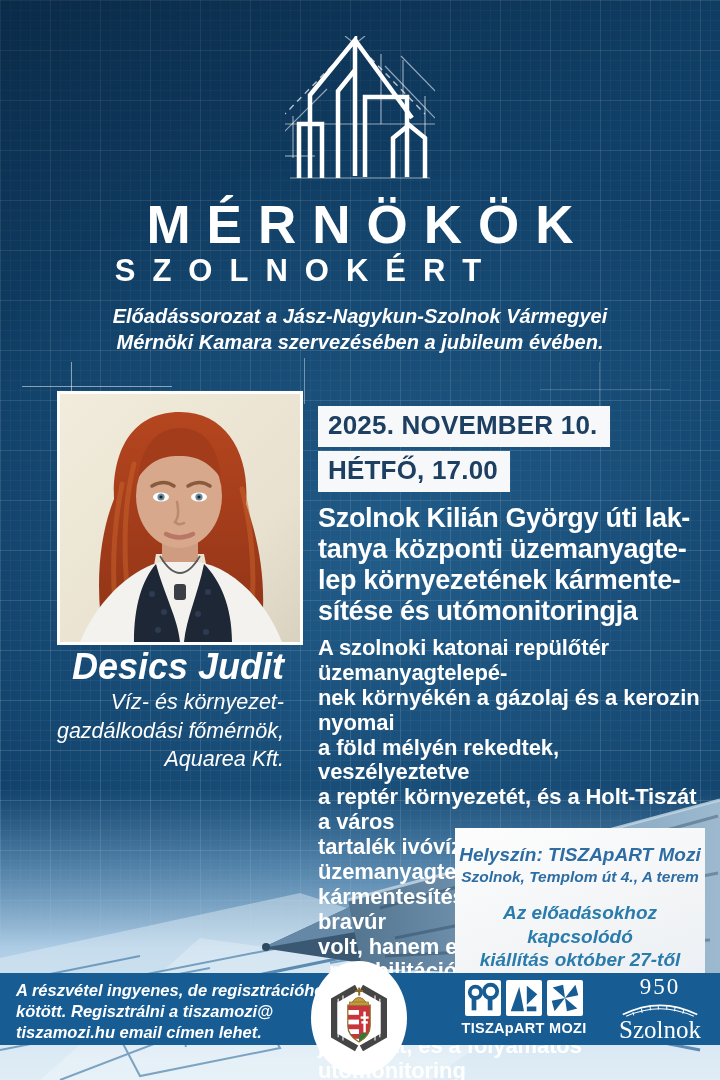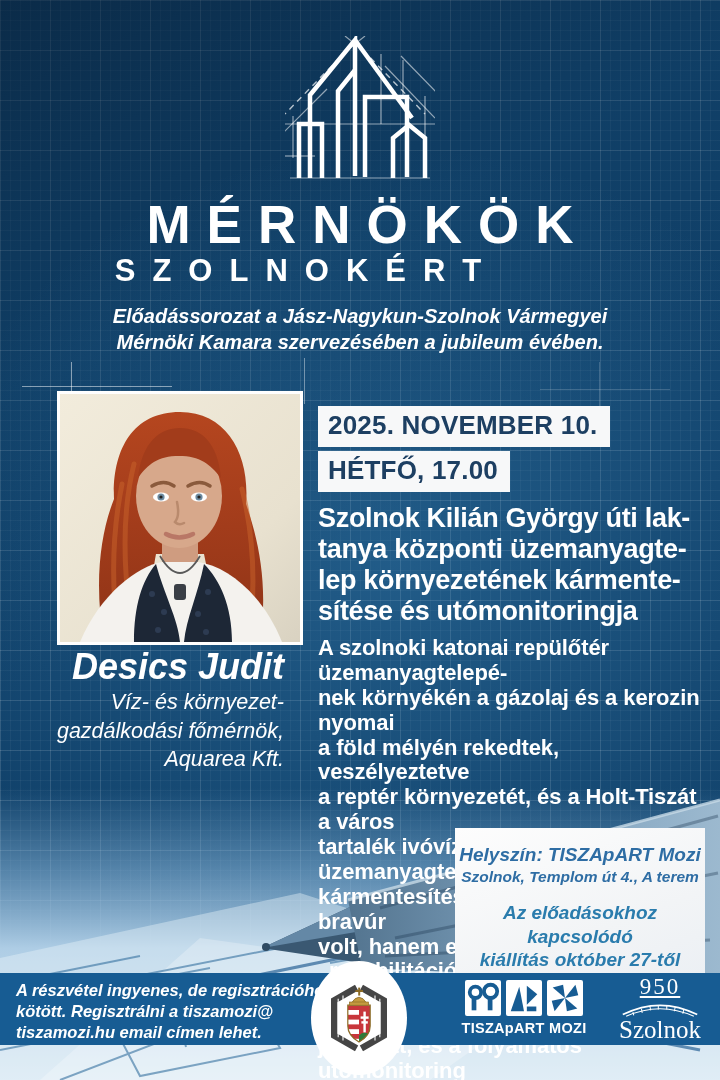--- a/index.html
+++ b/index.html
@@ -61,21 +61,21 @@
   .bar{position:absolute;left:0;top:973px;width:720px;height:72px;background:#175c93;z-index:5;}
   .registration{position:absolute;left:16px;top:7px;color:#fff;font-size:16.5px;font-weight:600;
     font-style:italic;line-height:1.28;}
   .tiszapart{position:absolute;left:458px;top:7px;width:132px;text-align:center;}
   .tiles{display:flex;gap:5px;justify-content:center;}
   .tile{width:36px;height:36px;background:#fff;border-radius:2px;}
   .tile svg{display:block;width:100%;height:100%;}
   .tiszapart-label{color:#fff;font-size:14.5px;font-weight:800;margin-top:4px;letter-spacing:0.3px;}
   .szolnok{position:absolute;left:612px;top:2px;width:96px;text-align:center;color:#fff;
     font-family:"Liberation Serif","DejaVu Serif",serif;}
-  .szolnok-950{font-size:23px;letter-spacing:2px;line-height:1;text-decoration:underline;}
+  .szolnok-950{font-size:23px;letter-spacing:2px;line-height:1;}
   .szolnok-bridge{display:block;margin:-2px auto 0;}
   .szolnok-name{font-size:25px;line-height:1;margin-top:-1px;}
   
   .emblem{position:absolute;left:311px;top:961px;width:96px;height:114px;background:#fff;
     border-radius:50%;z-index:6;display:flex;align-items:center;justify-content:center;}
 </style>
 </head>
 <body>
 
 <div class="poster">

